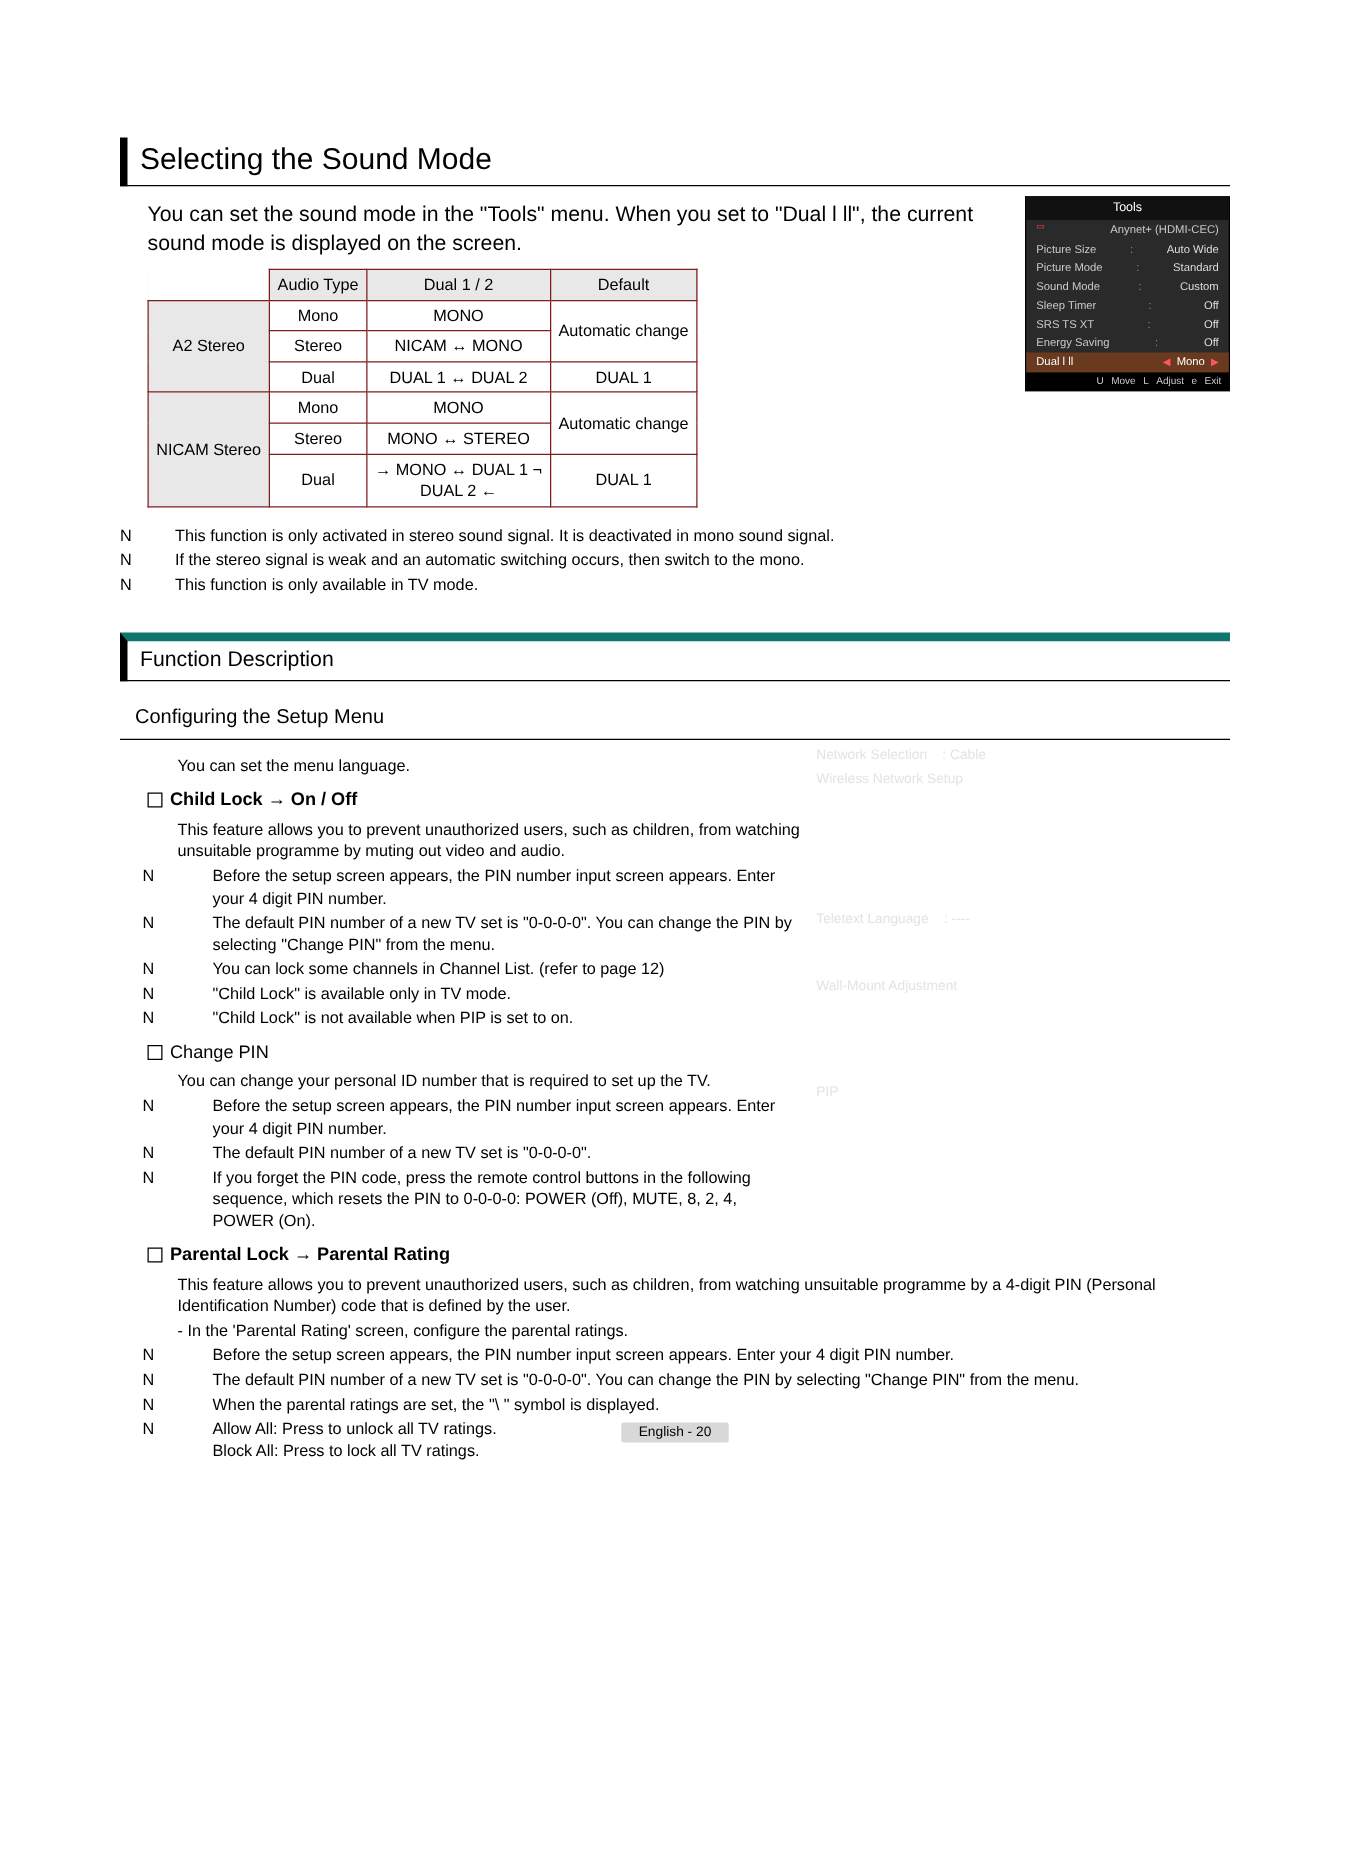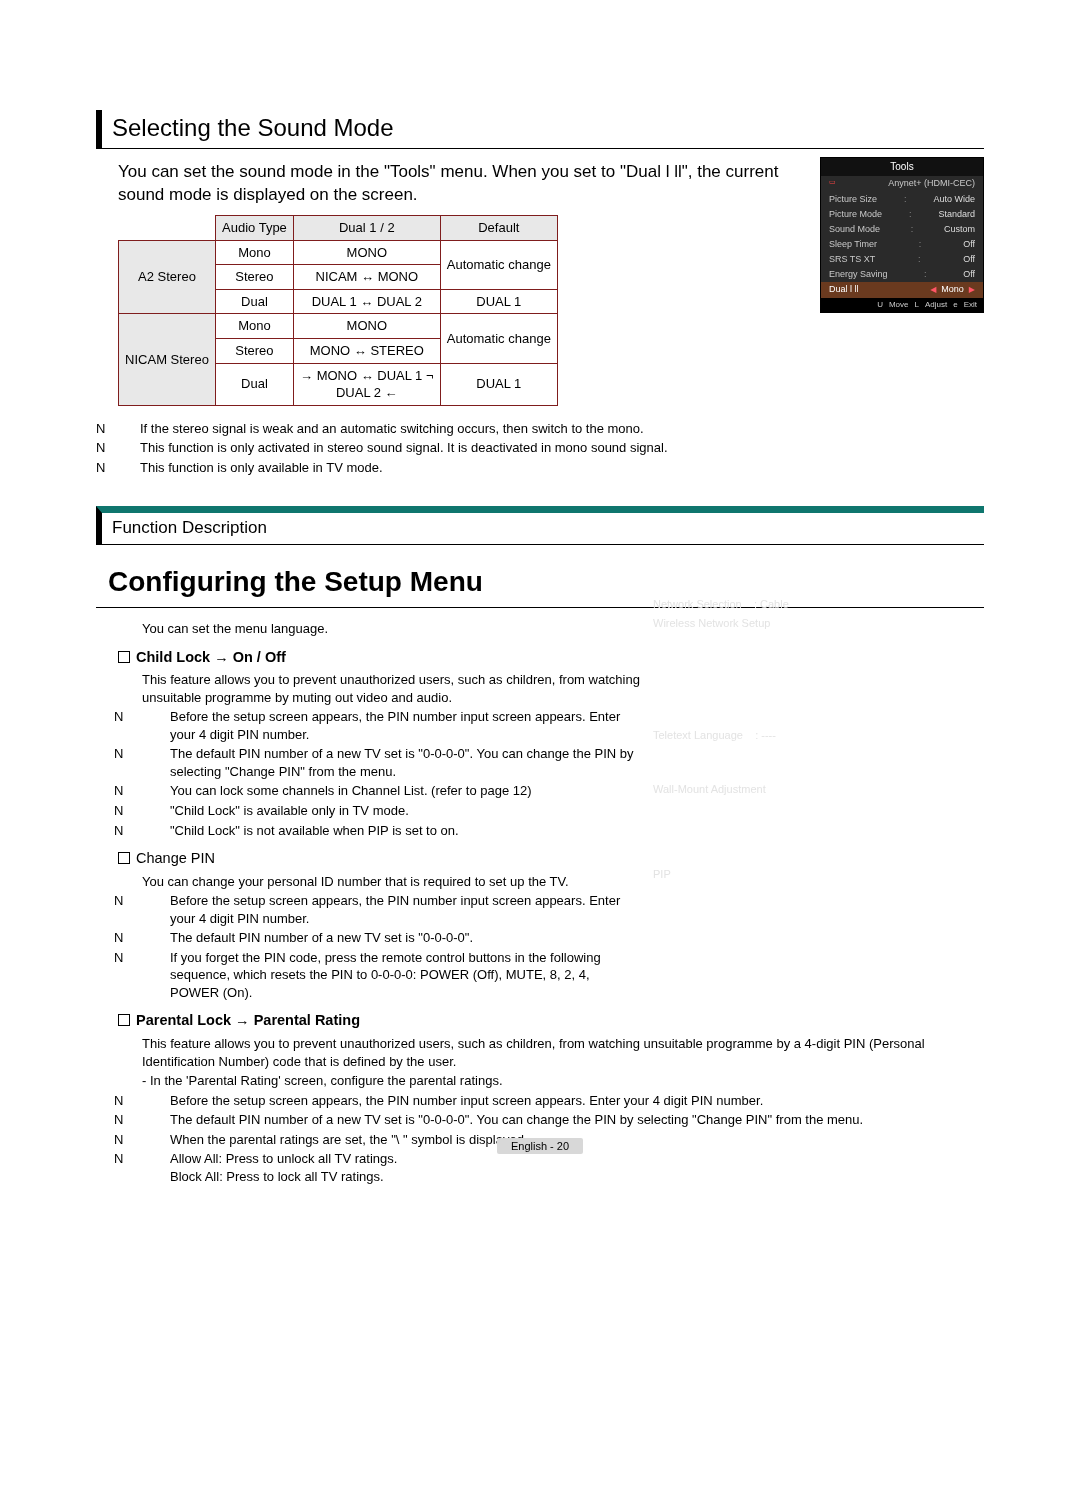--- a/index.html
+++ b/index.html
@@ -25,22 +25,22 @@
   .section-subtitle {
     font-size: 17px;
     font-weight: 400;
     border-left: 6px solid #000;
     border-bottom: 1px solid #000;
     border-top: 7px solid #0f766e;
     padding: 4px 0 4px 10px;
     margin: 30px 0 14px 0;
   }
   .section-h2 {
-    font-size: 28px;
-    font-weight: bold;
+    font-size: 16px;
+    font-weight: normal;
     border-bottom: 1px solid #000;
     padding: 4px 0 6px 12px;
     margin-bottom: 12px;
   }
   .intro { margin: 4px 0 8px 22px; font-size: 17px; }
 
   .content-row { display: flex; align-items: flex-start; gap: 28px; }
   .content-left { flex: 1; }
 
   
@@ -199,22 +199,22 @@
         <span>Move</span>
       <span>L</span>
         <span>Adjust</span>
       <span>e</span>
         <span>Exit</span>
     </div>
   </div>
 </div>
 
 <div class="notes">
+  <div><span class="notes-n">N</span><span>This function is only activated in stereo sound signal. It is deactivated in mono sound signal.</span></div>
   <div><span class="notes-n">N</span><span>If the stereo signal is weak and an automatic switching occurs, then switch to the mono.</span></div>
-  <div><span class="notes-n">N</span><span>This function is only activated in stereo sound signal. It is deactivated in mono sound signal.</span></div>
   <div><span class="notes-n">N</span><span>This function is only available in TV mode.</span></div>
 </div>
 
 <div class="section-subtitle">Function Description</div>
 <div class="section-h2">Configuring the Setup Menu</div>
 
 <div class="faint-side" style="top:593px;">
   <div class="row"><span>Network Selection</span>&nbsp;&nbsp;&nbsp;&nbsp;<span>: Cable</span></div>
   <div class="row">Wireless Network Setup</div>
 </div>

